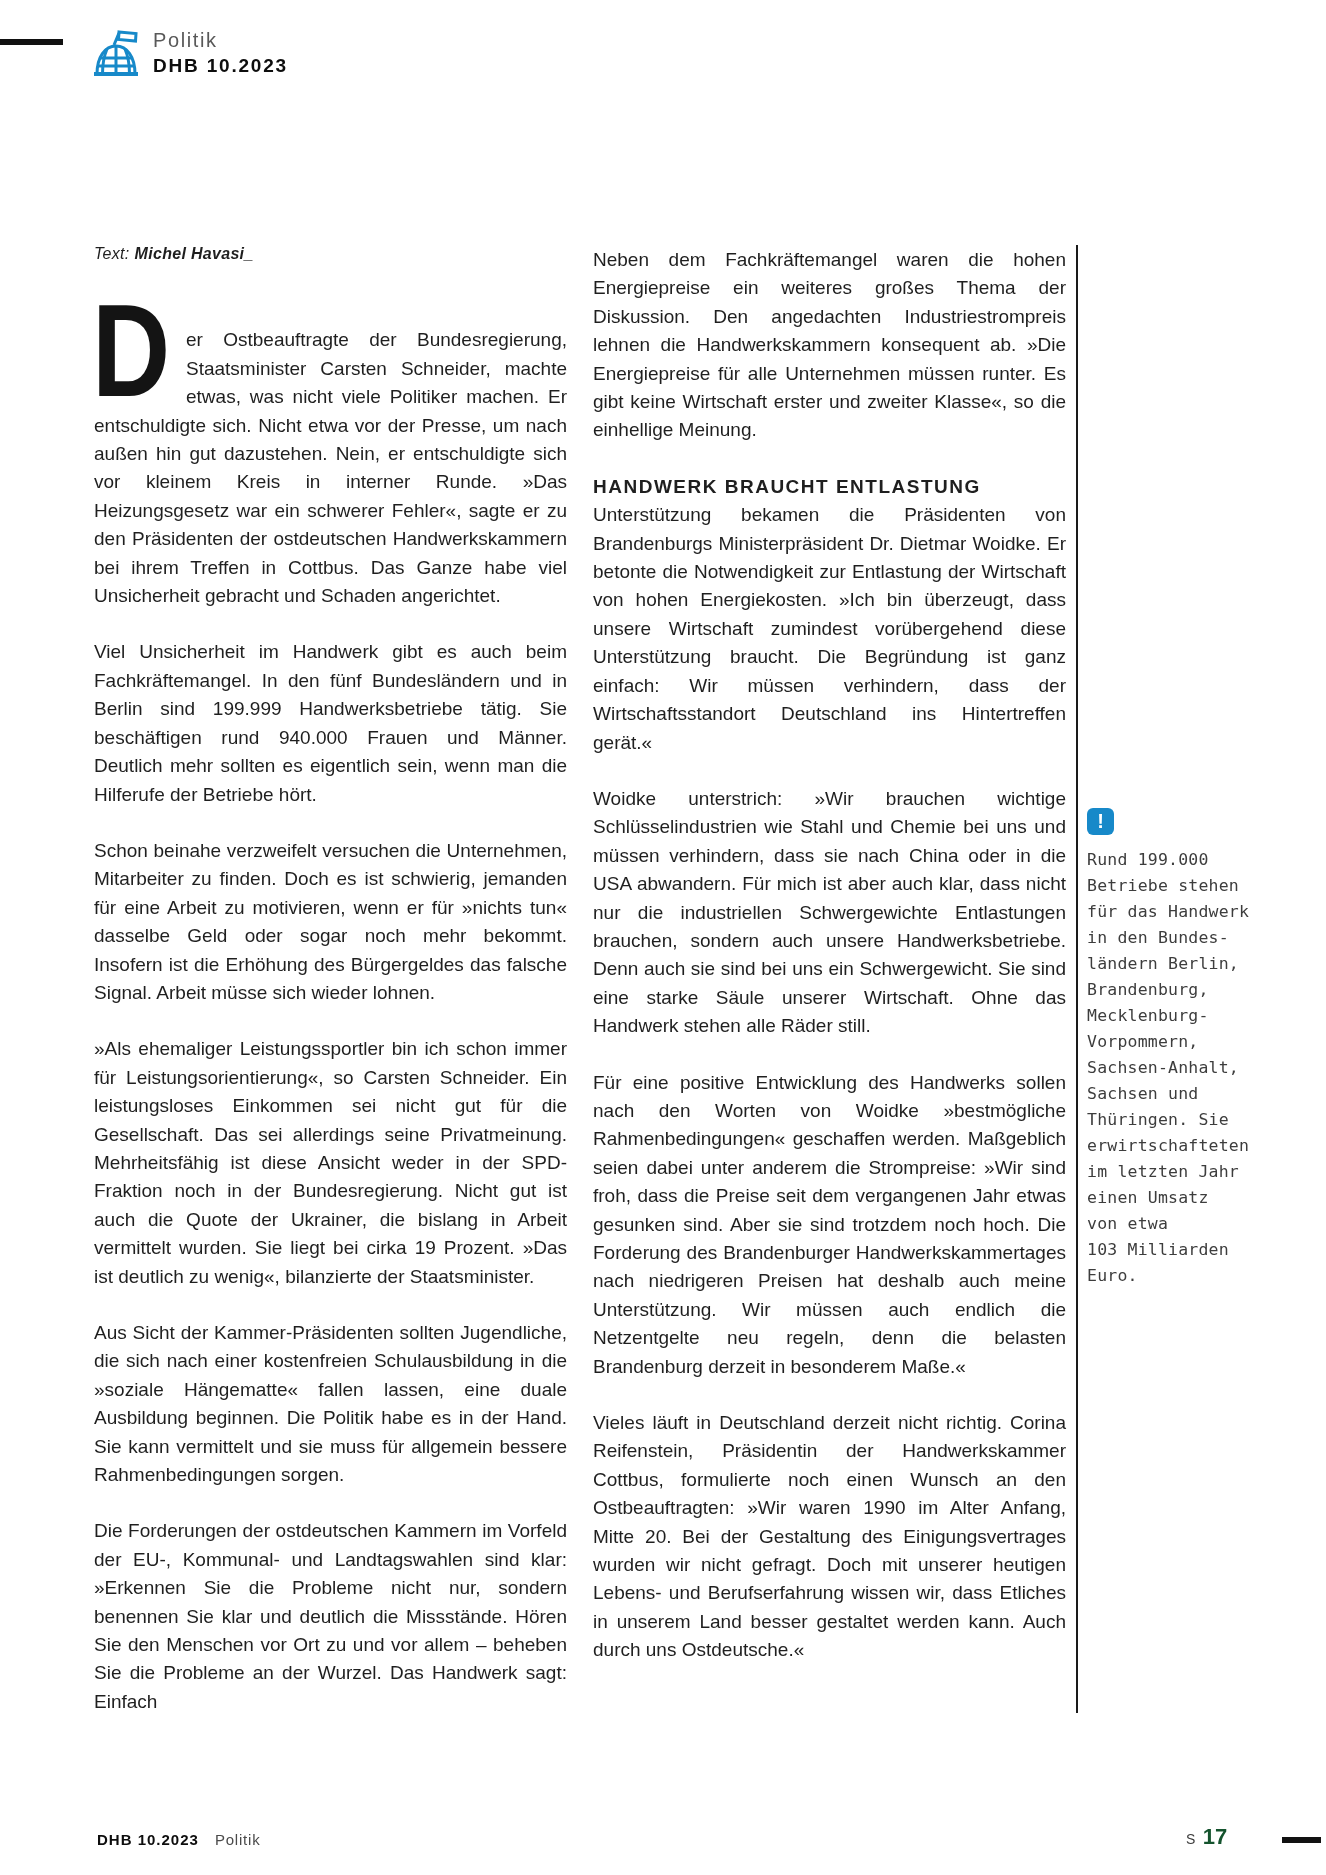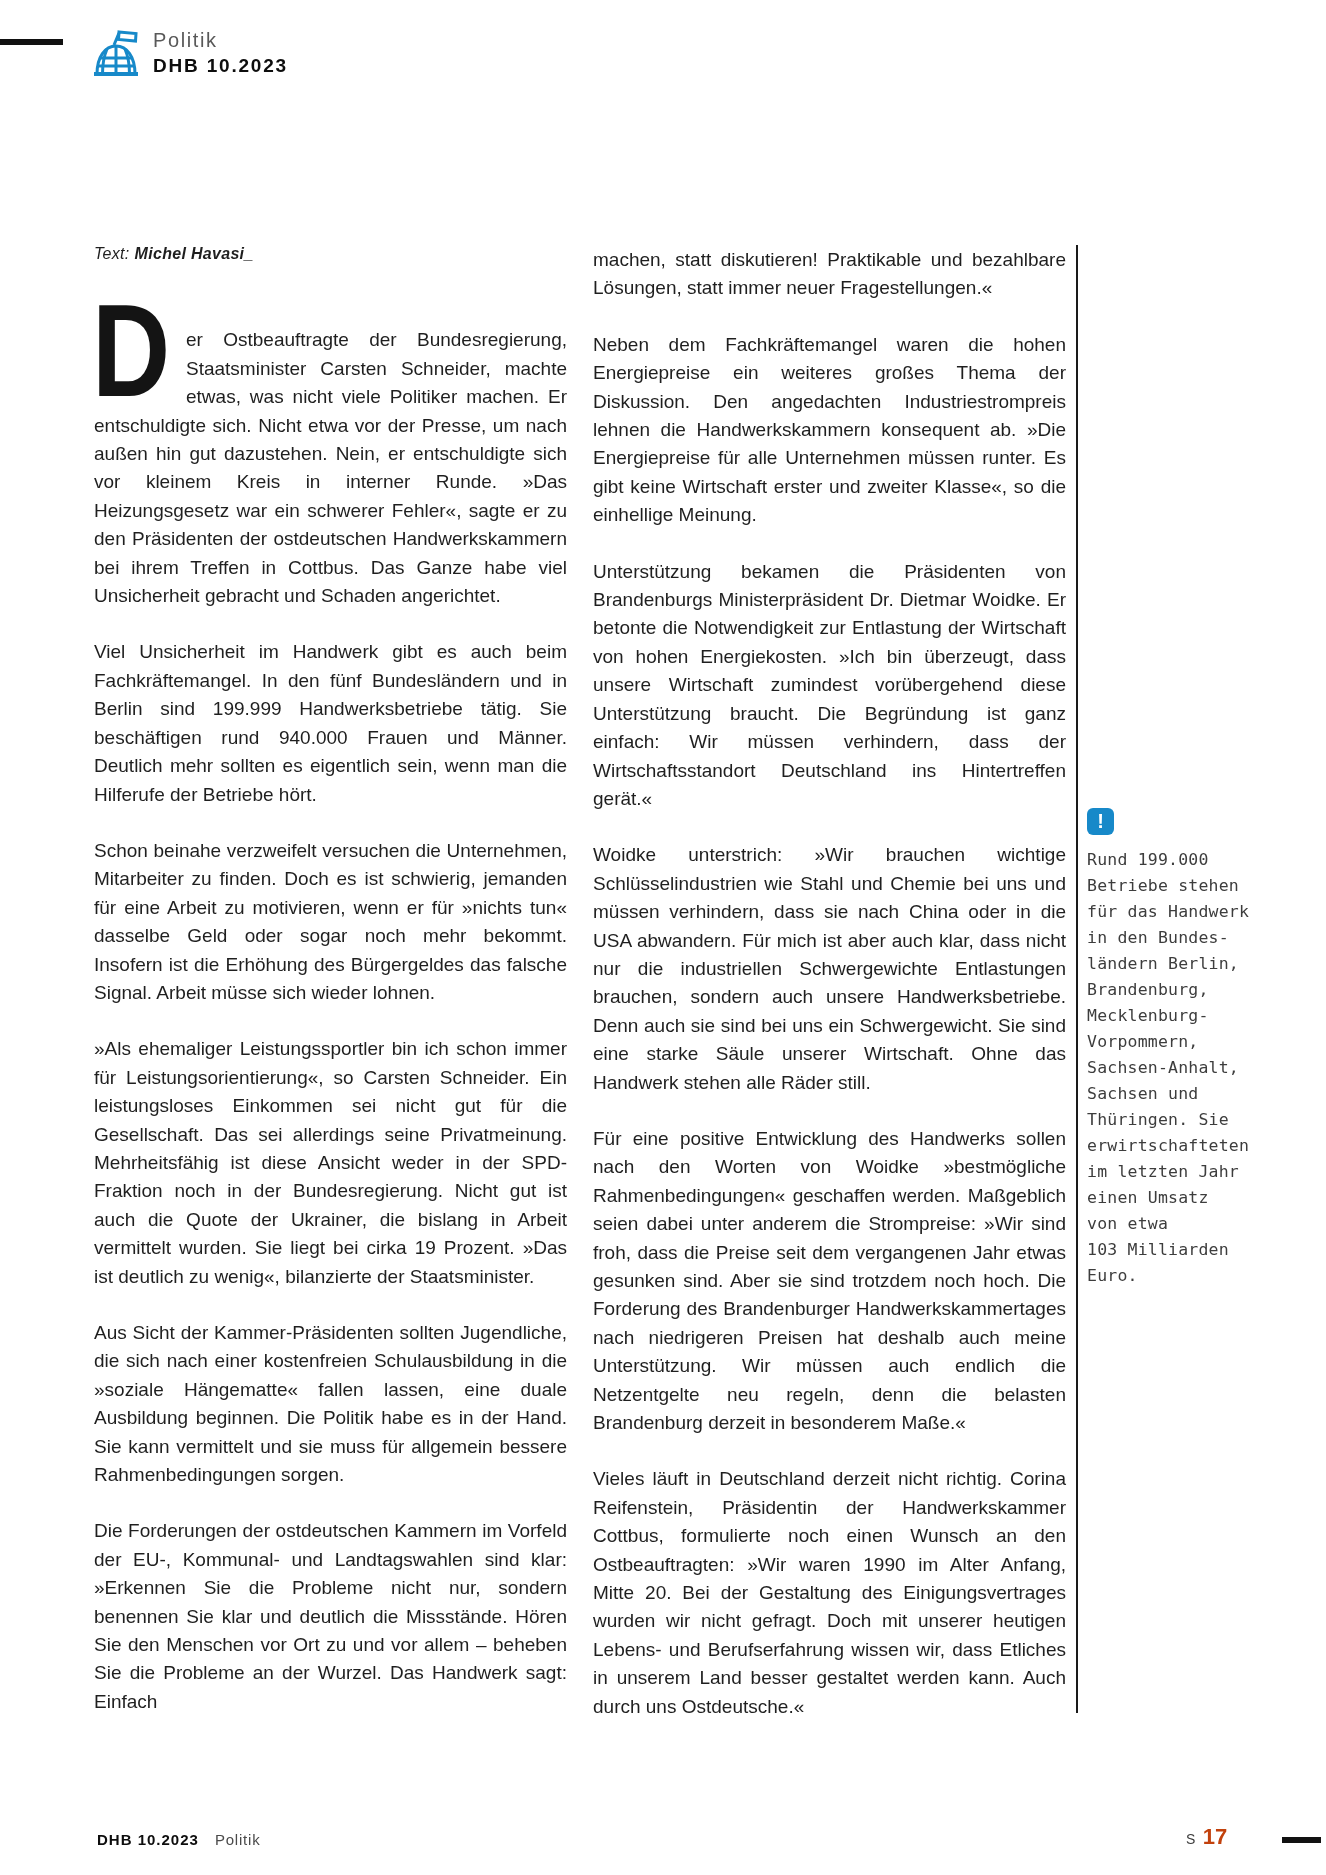--- a/index.html
+++ b/index.html
@@ -40,21 +40,21 @@
              font-weight:bold;font-size:20px;line-height:26px;text-align:center;}
   .note-text{margin-top:12px;font-family:"DejaVu Sans Mono",monospace;font-size:16.5px;
              line-height:26px;letter-spacing:0.2px;color:#3d3d3d;white-space:pre-line;}
 
   
   .footer-left{position:absolute;left:97px;top:1831px;font-size:15px;display:flex;align-items:baseline;}
   .footer-issue{font-weight:bold;color:#0d0d0d;letter-spacing:1px;}
   .footer-section{color:#4a4a4a;letter-spacing:0.8px;margin-left:16px;}
   .footer-right{position:absolute;left:1186px;top:1824px;display:flex;align-items:baseline;gap:7px;}
   .footer-page-label{font-size:14px;color:#3c3c3c;letter-spacing:0.5px;}
-  .footer-page-num{font-size:22px;font-weight:bold;color:#c2410c;}
+  .footer-page-num{font-size:22px;font-weight:bold;color:#14532d;}
   .footer-bar{position:absolute;left:1282px;top:1837px;width:39px;height:6px;background:#111;}
 </style>
 </head>
 <body>
 
 <div class="page">
 
   <div class="topbar"></div>
 
   <header class="brand">
@@ -85,22 +85,22 @@
           <span class="dropcap-glyph">D</span>
         </span><span>er Ostbeauftragte der Bundesregierung, Staatsminister Carsten Schneider, machte etwas, was nicht viele Politiker machen. Er entschuldigte sich. Nicht etwa vor der Presse, um nach außen hin gut dazustehen. Nein, er entschuldigte sich vor kleinem Kreis in interner Runde. »Das Heizungsgesetz war ein schwerer Fehler«, sagte er zu den Präsidenten der ostdeutschen Handwerkskammern bei ihrem Treffen in Cottbus. Das Ganze habe viel Unsicherheit gebracht und Schaden angerichtet.</span></p>
     <p>Viel Unsicherheit im Handwerk gibt es auch beim Fachkräftemangel. In den fünf Bundesländern und in Berlin sind 199.999 Handwerksbetriebe tätig. Sie beschäftigen rund 940.000 Frauen und Männer. Deutlich mehr sollten es eigentlich sein, wenn man die Hilferufe der Betriebe hört.</p>
     <p>Schon beinahe verzweifelt versuchen die Unternehmen, Mitarbeiter zu finden. Doch es ist schwierig, jemanden für eine Arbeit zu motivieren, wenn er für »nichts tun« dasselbe Geld oder sogar noch mehr bekommt. Insofern ist die Erhöhung des Bürgergeldes das falsche Signal. Arbeit müsse sich wieder lohnen.</p>
     <p>»Als ehemaliger Leistungssportler bin ich schon immer für Leistungsorientierung«, so Carsten Schneider. Ein leistungsloses Einkommen sei nicht gut für die Gesellschaft. Das sei allerdings seine Privatmeinung. Mehrheitsfähig ist diese Ansicht weder in der SPD-Fraktion noch in der Bundesregierung. Nicht gut ist auch die Quote der Ukrainer, die bislang in Arbeit vermittelt wurden. Sie liegt bei cirka 19 Prozent. »Das ist deutlich zu wenig«, bilanzierte der Staatsminister.</p>
     <p>Aus Sicht der Kammer-Präsidenten sollten Jugendliche, die sich nach einer kostenfreien Schulausbildung in die »soziale Hängematte« fallen lassen, eine duale Ausbildung beginnen. Die Politik habe es in der Hand. Sie kann vermittelt und sie muss für allgemein bessere Rahmenbedingungen sorgen.</p>
     <p>Die Forderungen der ostdeutschen Kammern im Vorfeld der EU-, Kommunal- und Landtagswahlen sind klar: »Erkennen Sie die Probleme nicht nur, sondern benennen Sie klar und deutlich die Missstände. Hören Sie den Menschen vor Ort zu und vor allem – beheben Sie die Probleme an der Wurzel. Das Handwerk sagt: Einfach</p>
   </div>
 
   <div class="col col2">
-    <p>machen, statt diskutieren! Praktikable und bezahlbare Lösungen, statt immer neuer Fragestellungen.«</p>
     <p>Neben dem Fachkräftemangel waren die hohen Energiepreise ein weiteres großes Thema der Diskussion. Den angedachten Industriestrompreis lehnen die Handwerkskammern konsequent ab. »Die Energiepreise für alle Unternehmen müssen runter. Es gibt keine Wirtschaft erster und zweiter Klasse«, so die einhellige Meinung.</p>
+    <h2 class="subhead">HANDWERK BRAUCHT ENTLASTUNG</h2>
     <p>Unterstützung bekamen die Präsidenten von Brandenburgs Ministerpräsident Dr. Dietmar Woidke. Er betonte die Notwendigkeit zur Entlastung der Wirtschaft von hohen Energiekosten. »Ich bin überzeugt, dass unsere Wirtschaft zumindest vorübergehend diese Unterstützung braucht. Die Begründung ist ganz einfach: Wir müssen verhindern, dass der Wirtschaftsstandort Deutschland ins Hintertreffen gerät.«</p>
     <p>Woidke unterstrich: »Wir brauchen wichtige Schlüsselindustrien wie Stahl und Chemie bei uns und müssen verhindern, dass sie nach China oder in die USA abwandern. Für mich ist aber auch klar, dass nicht nur die industriellen Schwergewichte Entlastungen brauchen, sondern auch unsere Handwerksbetriebe. Denn auch sie sind bei uns ein Schwergewicht. Sie sind eine starke Säule unserer Wirtschaft. Ohne das Handwerk stehen alle Räder still.</p>
     <p>Für eine positive Entwicklung des Handwerks sollen nach den Worten von Woidke »bestmögliche Rahmenbedingungen« geschaffen werden. Maßgeblich seien dabei unter anderem die Strompreise: »Wir sind froh, dass die Preise seit dem vergangenen Jahr etwas gesunken sind. Aber sie sind trotzdem noch hoch. Die Forderung des Brandenburger Handwerkskammertages nach niedrigeren Preisen hat deshalb auch meine Unterstützung. Wir müssen auch endlich die Netzentgelte neu regeln, denn die belasten Brandenburg derzeit in besonderem Maße.«</p>
     <p>Vieles läuft in Deutschland derzeit nicht richtig. Corina Reifenstein, Präsidentin der Handwerkskammer Cottbus, formulierte noch einen Wunsch an den Ostbeauftragten: »Wir waren 1990 im Alter Anfang, Mitte 20. Bei der Gestaltung des Einigungsvertrages wurden wir nicht gefragt. Doch mit unserer heutigen Lebens- und Berufserfahrung wissen wir, dass Etliches in unserem Land besser gestaltet werden kann. Auch durch uns Ostdeutsche.«</p>
   </div>
 
   <div class="divider"></div>
 
   <aside class="sidebar-note">
     <div class="note-icon"><span>!</span></div>

